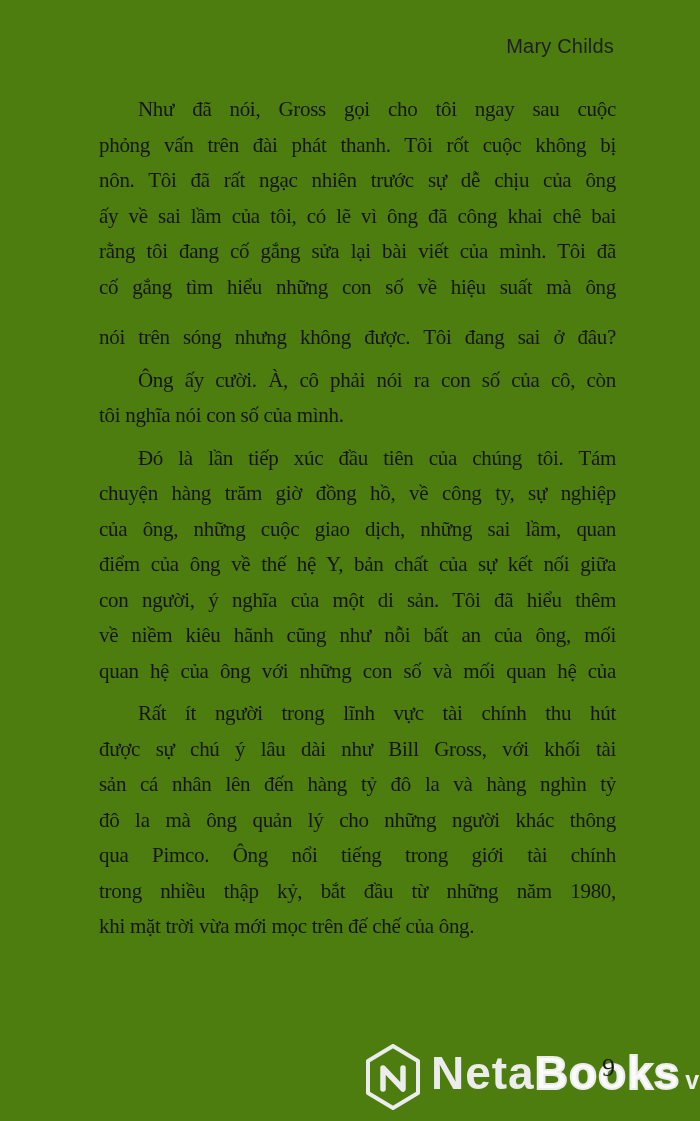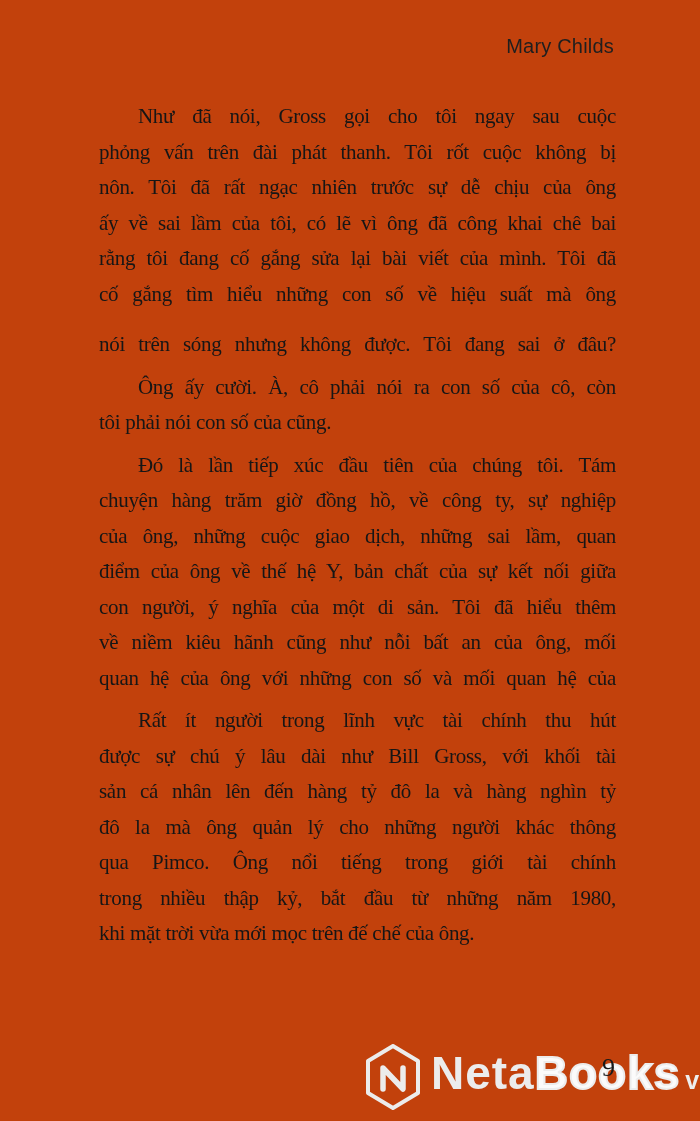--- a/index.html
+++ b/index.html
@@ -1,37 +1,37 @@
 <!DOCTYPE html>
 <html><head>
 <meta charset="utf-8">
 <style>
   html, body { margin: 0; padding: 0; background: #ffffff; }
   .page {
     position: relative;
     width: 700px;
     height: 1121px;
-    background: #c2410c;
+    background: #4d7c0f;
     overflow: hidden;
     font-family: "Liberation Serif", "DejaVu Serif", serif;
   }
   .header-author {
     position: absolute;
     top: 35px;
     right: 86px;
     font-family: "Liberation Sans", "DejaVu Sans", sans-serif;
     font-size: 20px;
     font-weight: 500;
     color: #1f1f1f;
     letter-spacing: 0.2px;
   }
   .body-text {
     position: absolute;
     left: 99px;
-    top: 99px;
+    top: 92px;
     width: 517px;
     color: #161616;
   }
   .para { margin: 0 0 7px 0; }
   .line {
     font-size: 21px;
     line-height: 35.5px;
     letter-spacing: -0.3px;
     text-align: justify;
     text-align-last: justify;
@@ -90,21 +90,21 @@
         <div class="line first">Như đã nói, Gross gọi cho tôi ngay sau cuộc</div>
         <div class="line">phỏng vấn trên đài phát thanh. Tôi rốt cuộc không bị</div>
         <div class="line">nôn. Tôi đã rất ngạc nhiên trước sự dễ chịu của ông</div>
         <div class="line">ấy về sai lầm của tôi, có lẽ vì ông đã công khai chê bai</div>
         <div class="line">rằng tôi đang cố gắng sửa lại bài viết của mình. Tôi đã</div>
         <div class="line">cố gắng tìm hiểu những con số về hiệu suất mà ông</div>
         <div class="line last fill">nói trên sóng nhưng không được. Tôi đang sai ở đâu?</div>
       </div>
       <div class="para">
         <div class="line first">Ông ấy cười. À, cô phải nói ra con số của cô, còn</div>
-        <div class="line last">tôi phải nói con số của cũng.</div>
+        <div class="line last">tôi nghĩa nói con số của mình.</div>
       </div>
       <div class="para">
         <div class="line first">Đó là lần tiếp xúc đầu tiên của chúng tôi. Tám</div>
         <div class="line">chuyện hàng trăm giờ đồng hồ, về công ty, sự nghiệp</div>
         <div class="line">của ông, những cuộc giao dịch, những sai lầm, quan</div>
         <div class="line">điểm của ông về thế hệ Y, bản chất của sự kết nối giữa</div>
         <div class="line">con người, ý nghĩa của một di sản. Tôi đã hiểu thêm</div>
         <div class="line">về niềm kiêu hãnh cũng như nỗi bất an của ông, mối</div>
         <div class="line">quan hệ của ông với những con số và mối quan hệ của</div>
       </div>

